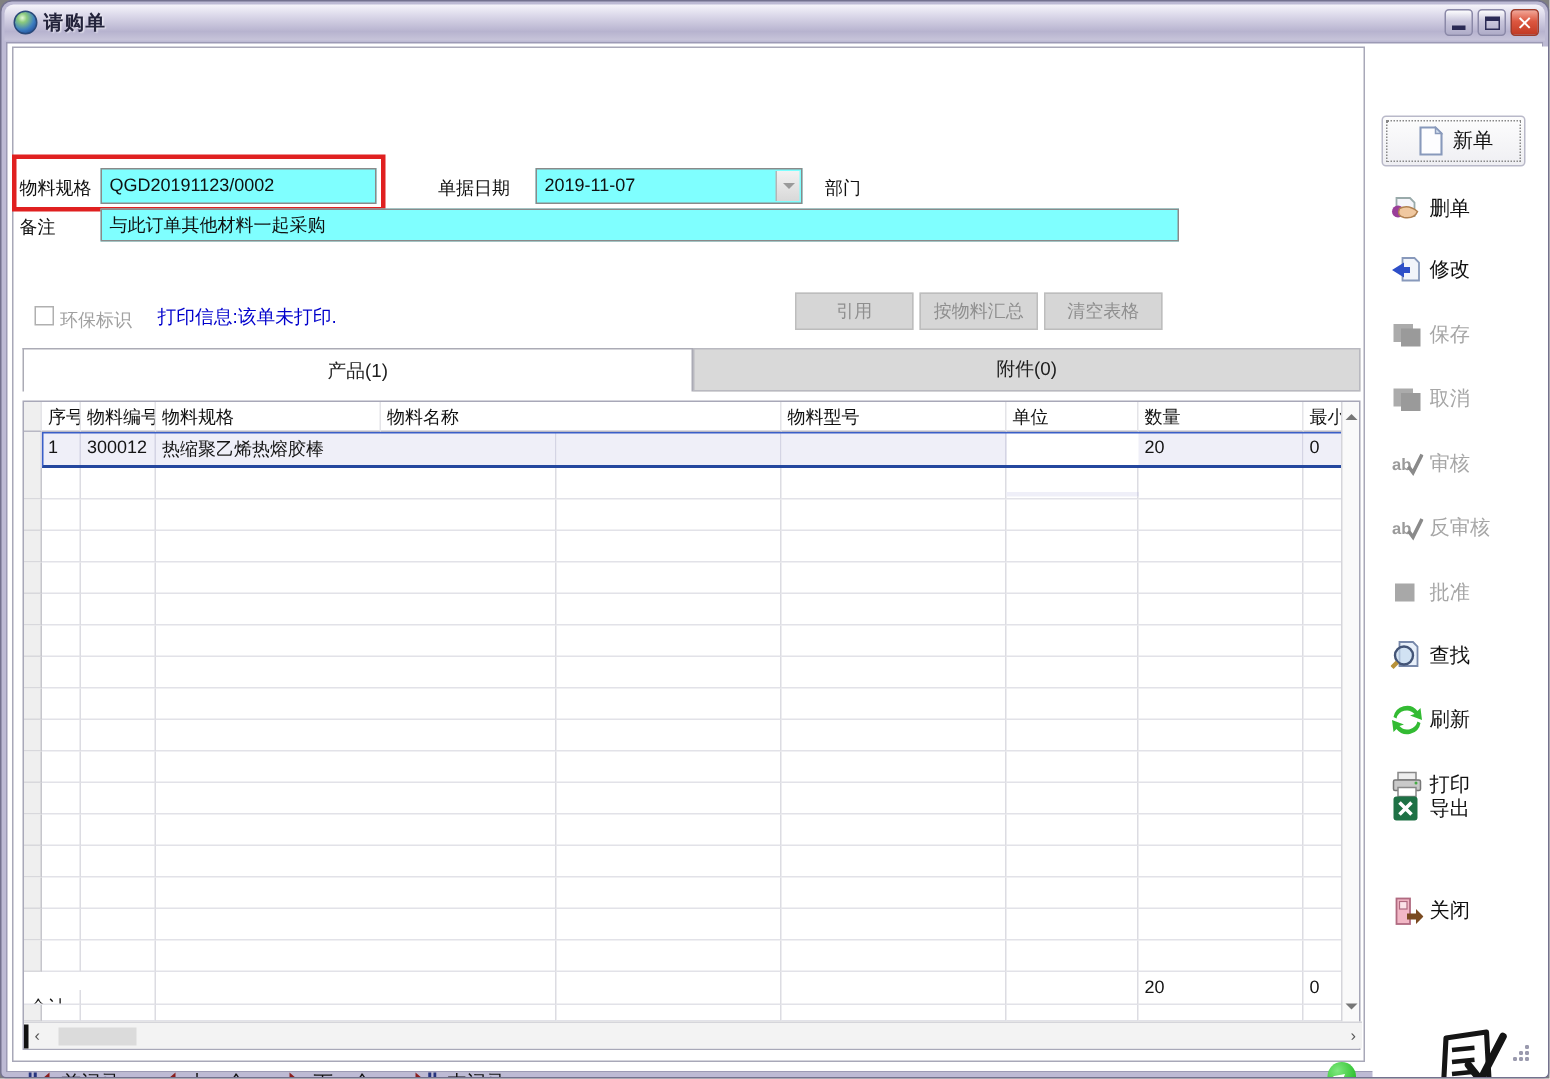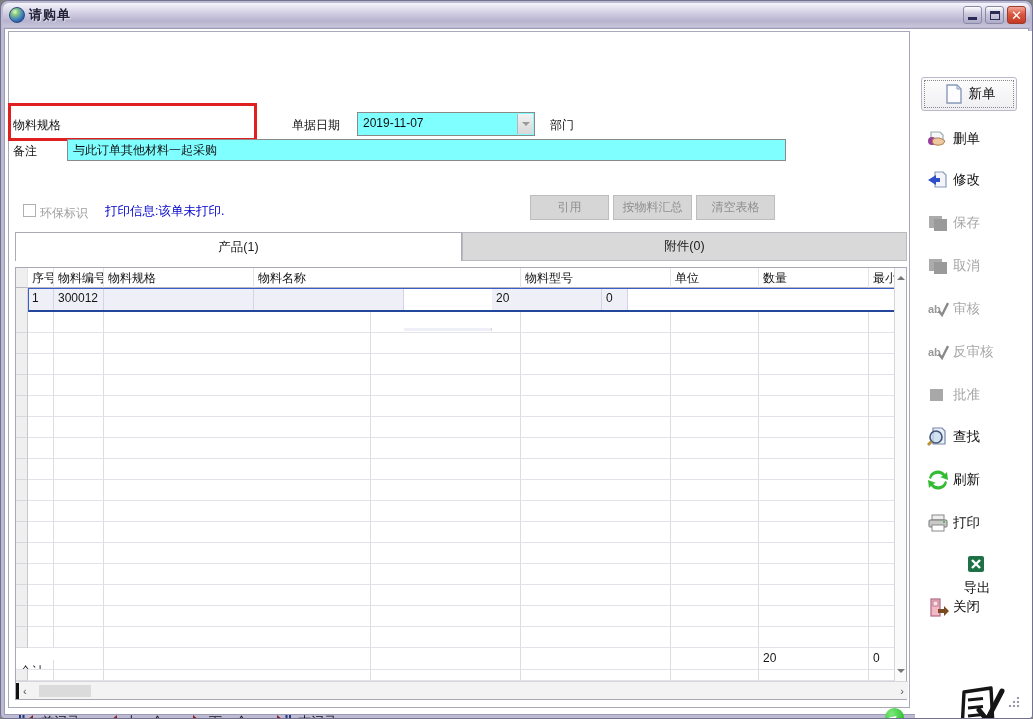--- a/index.html
+++ b/index.html
@@ -126,20 +126,21 @@
           <span class="glyph-close">✕</span>
         </div>
     </div>
   </div>
 
   <div class="content">
     <div class="main-panel"></div>
 
     <div class="red-box" style="left:3px; top:74px; width:249px; height:38px;"></div>
     <div class="flabel" style="left:8px; top:88px;">物料规格</div>
+    <div class="finput" style="left:62px; top:83px; width:184px; height:24px;">QGD20191123/0002</div>
 
     <div class="flabel" style="left:287px; top:88px;">单据日期</div>
     <div class="finput" style="left:352px; top:83px; width:178px; height:24px;">
       <span>2019-11-07</span>
       <span class="dd-arrow"></span>
     </div>
 
     <div class="flabel" style="left:545px; top:88px;">部门</div>
 
     <div class="flabel" style="left:8px; top:114px;">备注</div>
@@ -166,20 +167,21 @@
             <div class="cell" style="width: 267px;">物料名称</div>
             <div class="cell" style="width: 150px;">物料型号</div>
             <div class="cell" style="width: 88px;">单位</div>
             <div class="cell" style="width: 110px;">数量</div>
             <div class="cell" style="width: 26px;">最小</div>
           </div>
           <div class="grow drow">
             <div class="cell ind" style="width: 12px;"></div>
             <div class="cell" style="width: 26px;">1</div>
             <div class="cell" style="width: 50px;">300012</div>
+            <div class="cell" style="width: 267px;">热缩聚乙烯热熔胶棒</div>
             <div class="cell" style="width: 150px;"></div>
             <div class="cell" style="width: 150px;"></div>
             <div class="cell" style="width: 88px; margin-top: 40px;">KG</div>
             <div class="cell" style="width: 110px;">20</div>
             <div class="cell" style="width: 26px;">0</div>
             <div class="sel-outline"></div>
           </div>
           <div class="grow erow">
             <div class="cell ind" style="width: 12px;"></div>
             <div class="cell" style="width: 26px;"></div>
@@ -518,21 +520,21 @@
           <span class="sb-icon">
             <svg width="22" height="20" viewBox="0 0 22 20">
               <rect x="5" y="2" width="12" height="5" fill="#EEE" stroke="#888" stroke-width="1"></rect>
               <rect x="2" y="7" width="18" height="7" rx="1" fill="#C9C9C9" stroke="#777" stroke-width="1"></rect>
               <rect x="5" y="12" width="12" height="6" fill="#FFF" stroke="#888" stroke-width="1"></rect>
               <circle cx="17" cy="9" r="1" fill="#4A4"></circle>
             </svg>
           </span>
           <span class="sb-label">打印</span>
         </div>
-        <div class="sb-btn" style="top: 522px; flex-direction: column;">
+        <div class="sb-btn" style="top: 496px;">
           <span class="sb-icon">
             <svg width="22" height="20" viewBox="0 0 22 20">
               <rect x="2" y="2" width="16" height="16" rx="2" fill="#1E7145"></rect>
               <path d="M6 6 l8 8 M14 6 l-8 8" stroke="#FFF" stroke-width="2.4"></path>
             </svg>
           </span>
           <span class="sb-label">导出</span>
         </div>
         <div class="sb-btn" style="top: 564px;">
           <span class="sb-icon">

